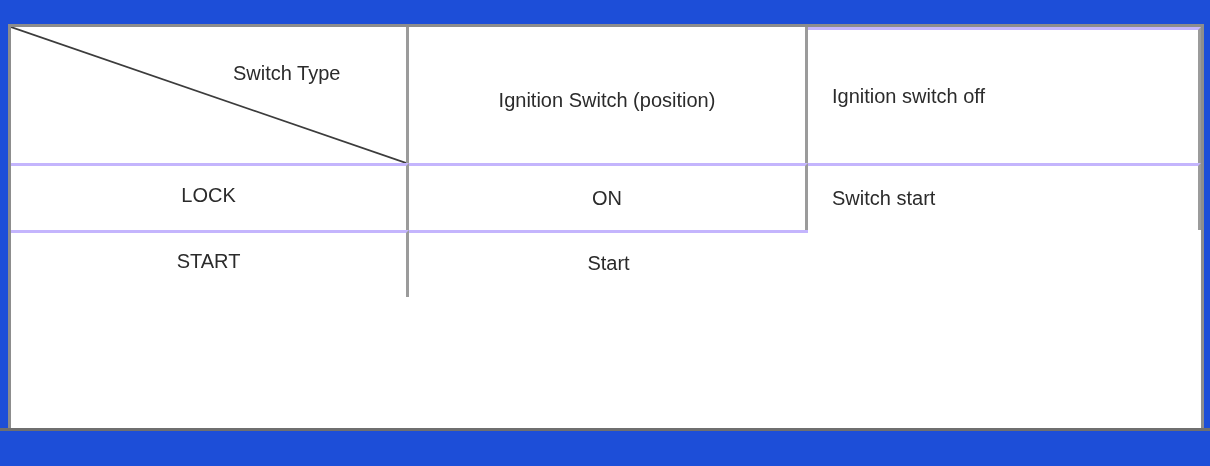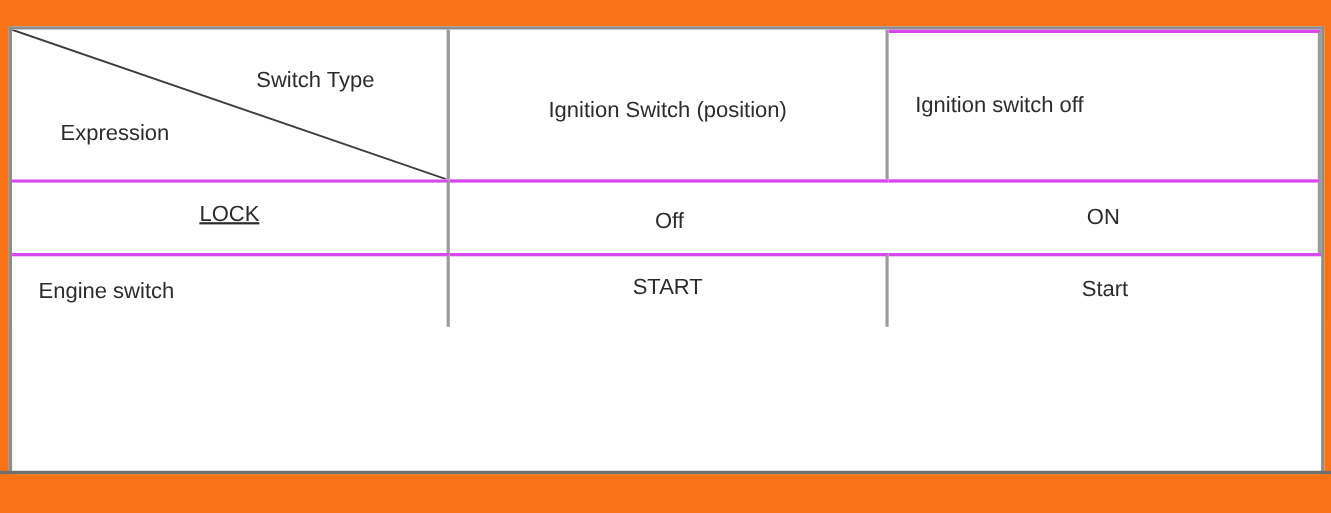--- a/index.html
+++ b/index.html
@@ -4,21 +4,21 @@
 <style>
   html, body {
     margin: 0;
     padding: 0;
     background: #ffffff;
   }
   .stage {
     position: relative;
     width: 1210px;
     height: 466px;
-    background: #f97316;
+    background: #1d4ed8;
     font-family: "Liberation Sans", "DejaVu Sans", sans-serif;
     color: #2b2b2b;
     overflow: hidden;
   }
   .grid {
     position: absolute;
     left: 8px;
     top: 24px;
     width: 1196px;
     height: 407px;
@@ -34,21 +34,21 @@
     box-sizing: border-box;
     display: flex;
     align-items: center;
     font-size: 20px;
     line-height: 23px;
     background: #ffffff;
   }
   
   .vline { border-right: 3px solid #9b9b9b; }
   
-  .hline { border-top: 3px solid #d946ef; }
+  .hline { border-top: 3px solid #c4b5fd; }
 
   .header-cell {
     justify-content: center;
     padding-top: 11px;
   }
   .corner {
     position: relative;
     padding: 0;
   }
   .corner svg {
@@ -66,21 +66,21 @@
 
   .expr-cell {
     justify-content: flex-start;
     padding-left: 24px;
   }
   .val-cell { justify-content: center; }
 
   
   .up5 span { transform: translateY(-5px); }
   .up4 span { transform: translateY(-4px); }
-  .up3 span { transform: translateY(-3px); text-decoration: underline; }
+  .up3 span { transform: translateY(-3px); }
   .up2 span { transform: translateY(-2px); }
   .dn3 span { transform: translateY(3px); }
 
   
   .bottom-rule {
     position: absolute;
     left: 0;
     top: 428px;
     width: 1210px;
     height: 3px;
@@ -92,43 +92,39 @@
 
 <div class="stage">
 
   <div class="grid">
 
     <div class="c corner vline">
       <svg viewBox="0 0 100 100" preserveAspectRatio="none">
         <line x1="0" y1="0" x2="100" y2="100" stroke="#3c3c3c" stroke-width="1.7" vector-effect="non-scaling-stroke"></line>
       </svg>
       <span class="corner-label switch-type">Switch Type</span>
-      <span class="corner-label expression">Expression</span>
     </div>
     <div class="c header-cell vline">
       <span>Ignition Switch (position)</span>
     </div>
 
     <div class="c expr-cell vline hline">
       <span>Ignition switch off</span>
     </div>
     <div class="c val-cell vline hline up3">
       <span>LOCK</span>
     </div>
-    <div class="c val-cell hline dn3">
-      <span>Off</span>
-    </div>
 
     <div class="c val-cell vline hline">
       <span>ON</span>
     </div>
 
 
     <div class="c expr-cell vline hline">
-      <span>Engine switch</span>
+      <span>Switch start</span>
     </div>
     <div class="c val-cell vline hline up4">
       <span>START</span>
     </div>
     <div class="c val-cell hline up2">
       <span>Start</span>
     </div>
 
   </div>
 

